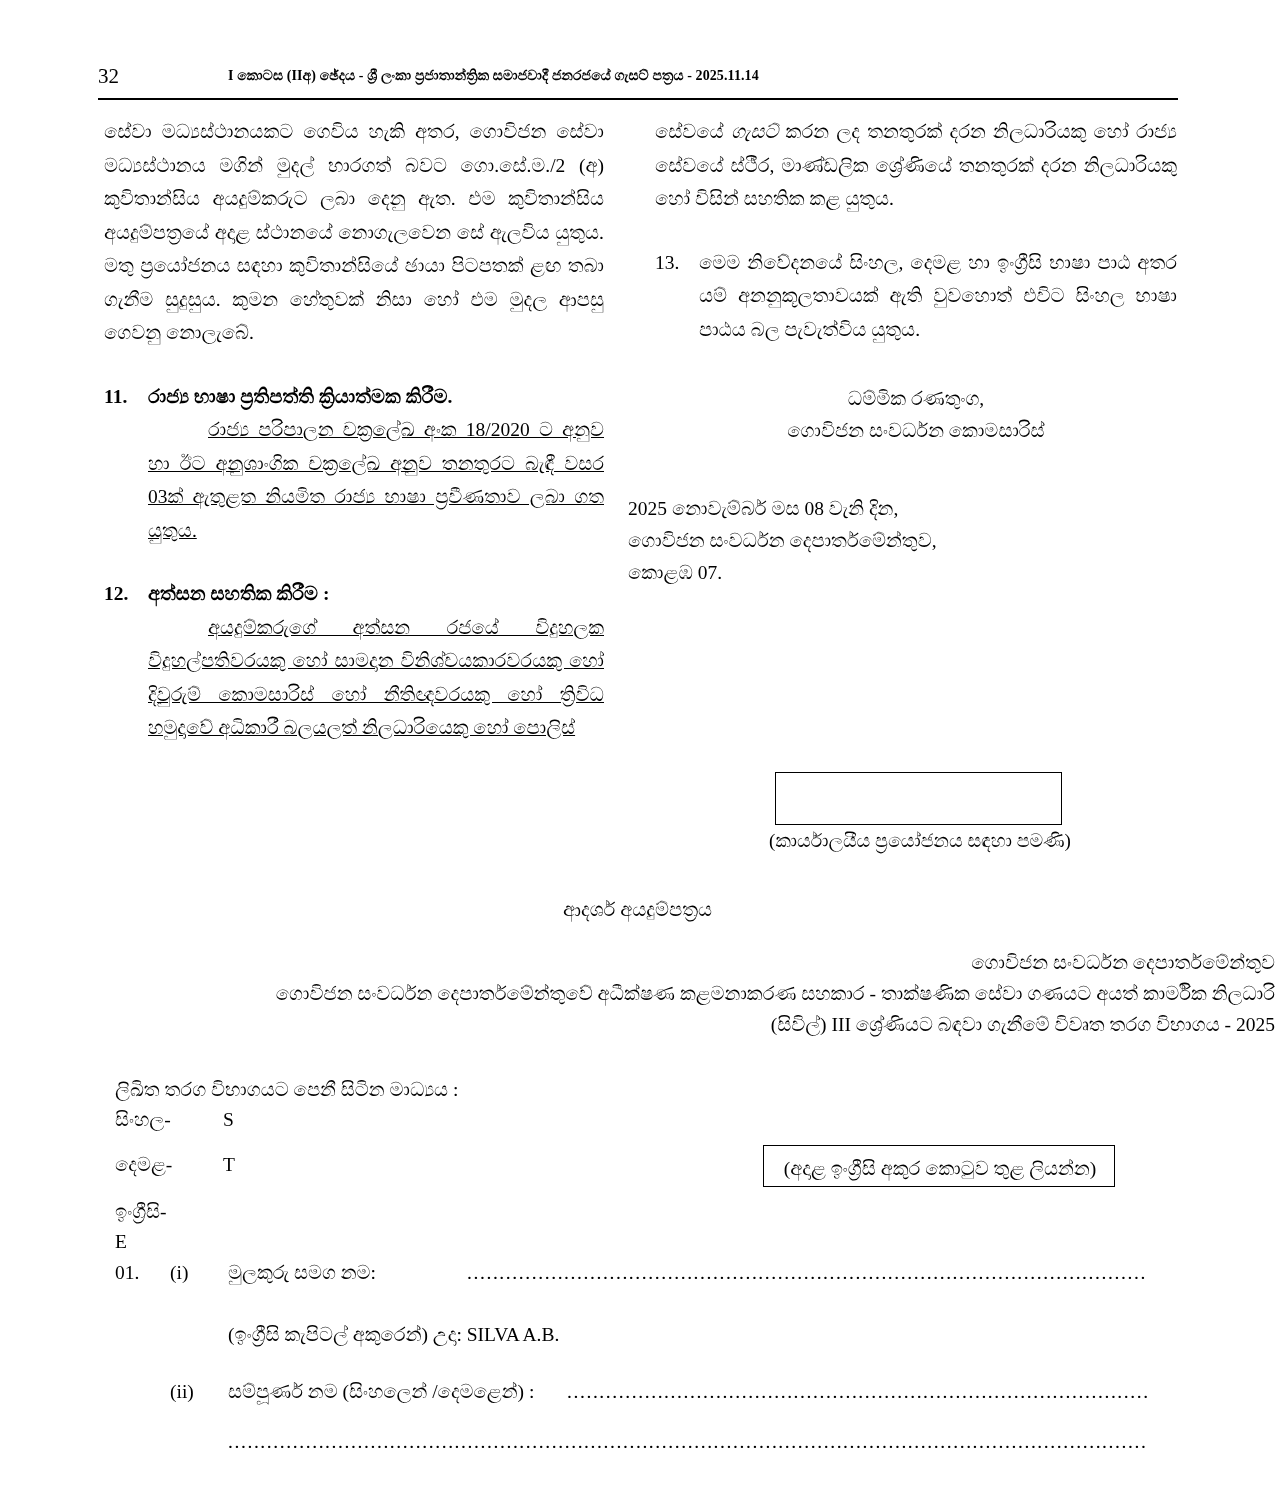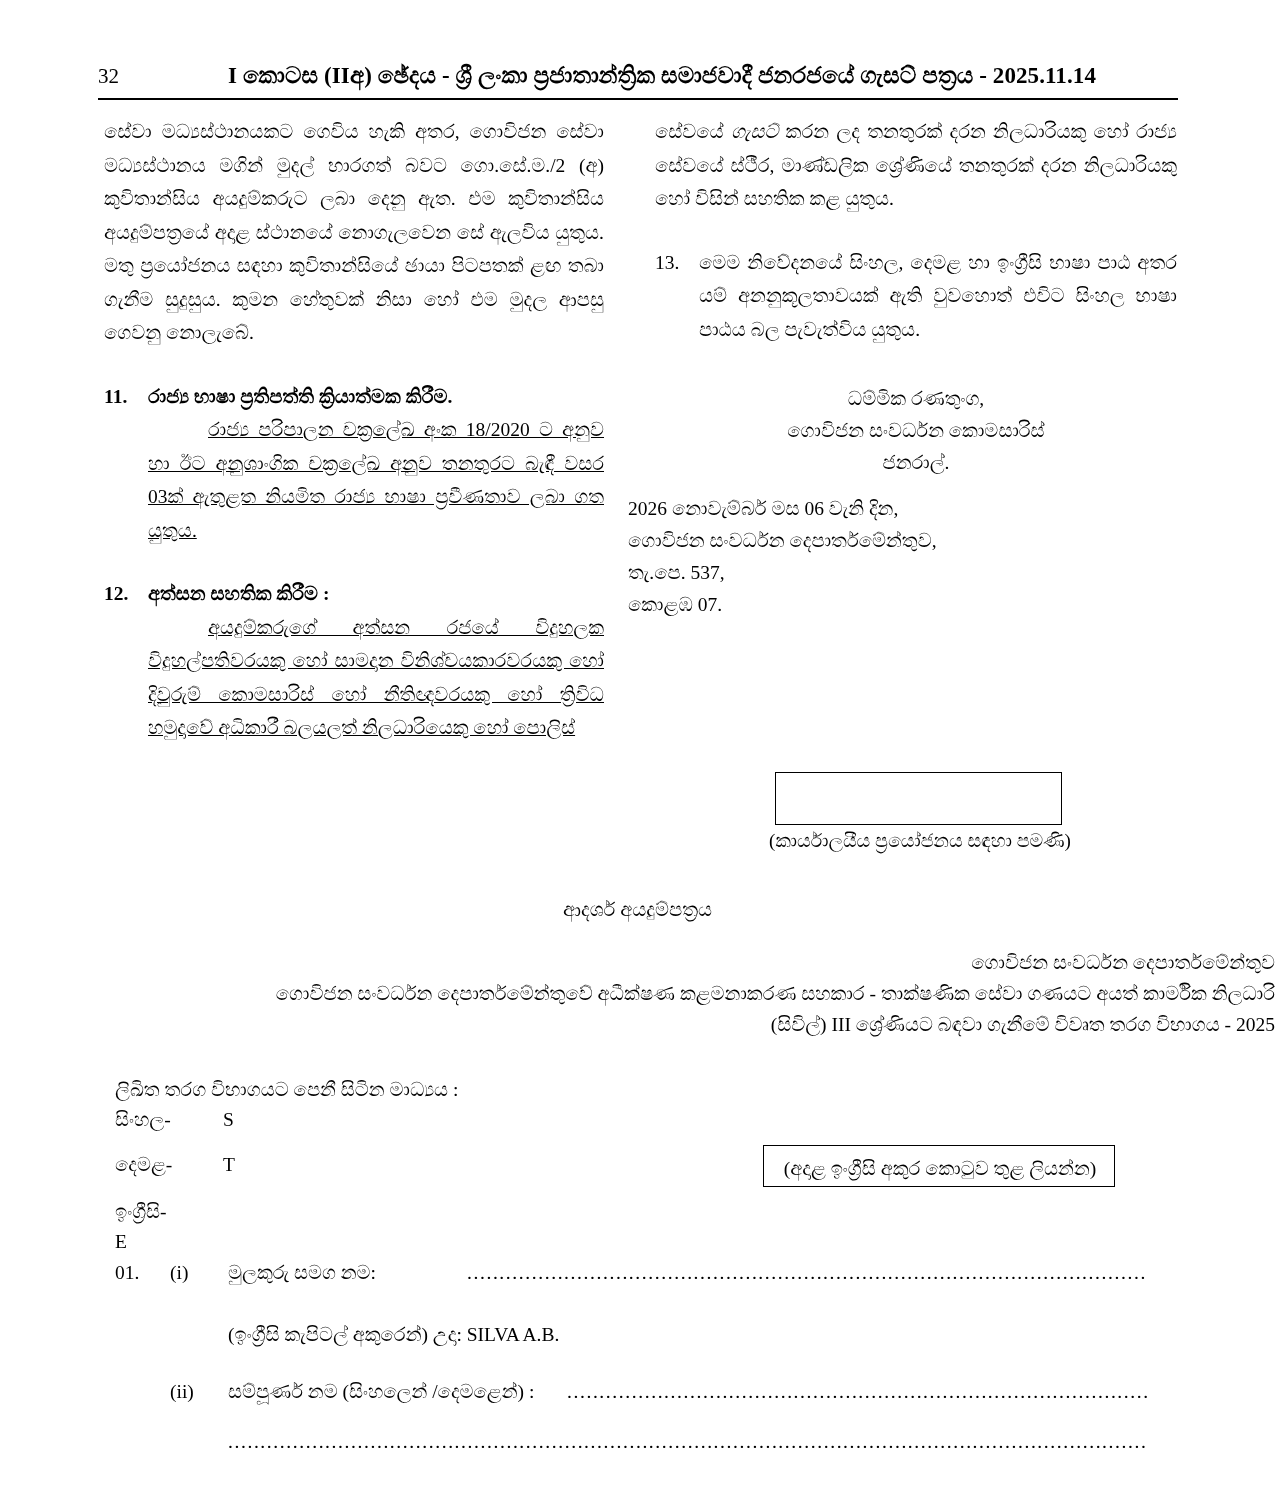--- a/index.html
+++ b/index.html
@@ -34,21 +34,21 @@
     display: flex;
     align-items: flex-start;
   }
   .folio {
     font-size: 21px;
     line-height: 26px;
     width: 130px;
     flex: none;
   }
   .head-title {
-    font-size: 23px;
+    font-size: 14px;
     line-height: 26px;
     font-weight: bold;
     white-space: nowrap;
     letter-spacing: 0.1px;
   }
   .head-rule {
     position: absolute;
     left: 98px;
     top: 83px;
     width: 1080px;
@@ -280,27 +280,25 @@
       <div class="body">
         <p class="just">මෙම නිවේදනයේ සිංහල, දෙමළ හා ඉංග්‍රීසි භාෂා පාඨ අතර යම් අනනුකූලතාවයක් ඇති වුවහොත් එවිට සිංහල භාෂා පාඨය බල පැවැත්විය යුතුය.</p>
       </div>
     </div>
 
   </div>
 
   <div class="sig">
     <div>ධම්මික රණතුංග,</div>
     <div>ගොවිජන සංවර්ධන කොමසාරිස්</div>
-    <div>ජනරාල්.</div>
   </div>
 
   <div class="addr">
-    <div>2026 නොවැම්බර් මස 06 වැනි  දින,</div>
+    <div>2025 නොවැම්බර් මස 08 වැනි  දින,</div>
     <div>ගොවිජන සංවර්ධන දෙපාර්තමේන්තුව,</div>
-    <div>තැ.පෙ. 537,</div>
     <div>කොළඹ 07.</div>
   </div>
 
   <div class="office-box"></div>
   <div class="office-cap">(කාර්යාලයීය ප්‍රයෝජනය සඳහා පමණි)</div>
 
   <div class="model-title">ආදර්ශ අයදුම්පත්‍රය</div>
 
   <div class="dept-block">
     <div>ගොවිජන සංවර්ධන දෙපාර්තමේන්තුව</div>

